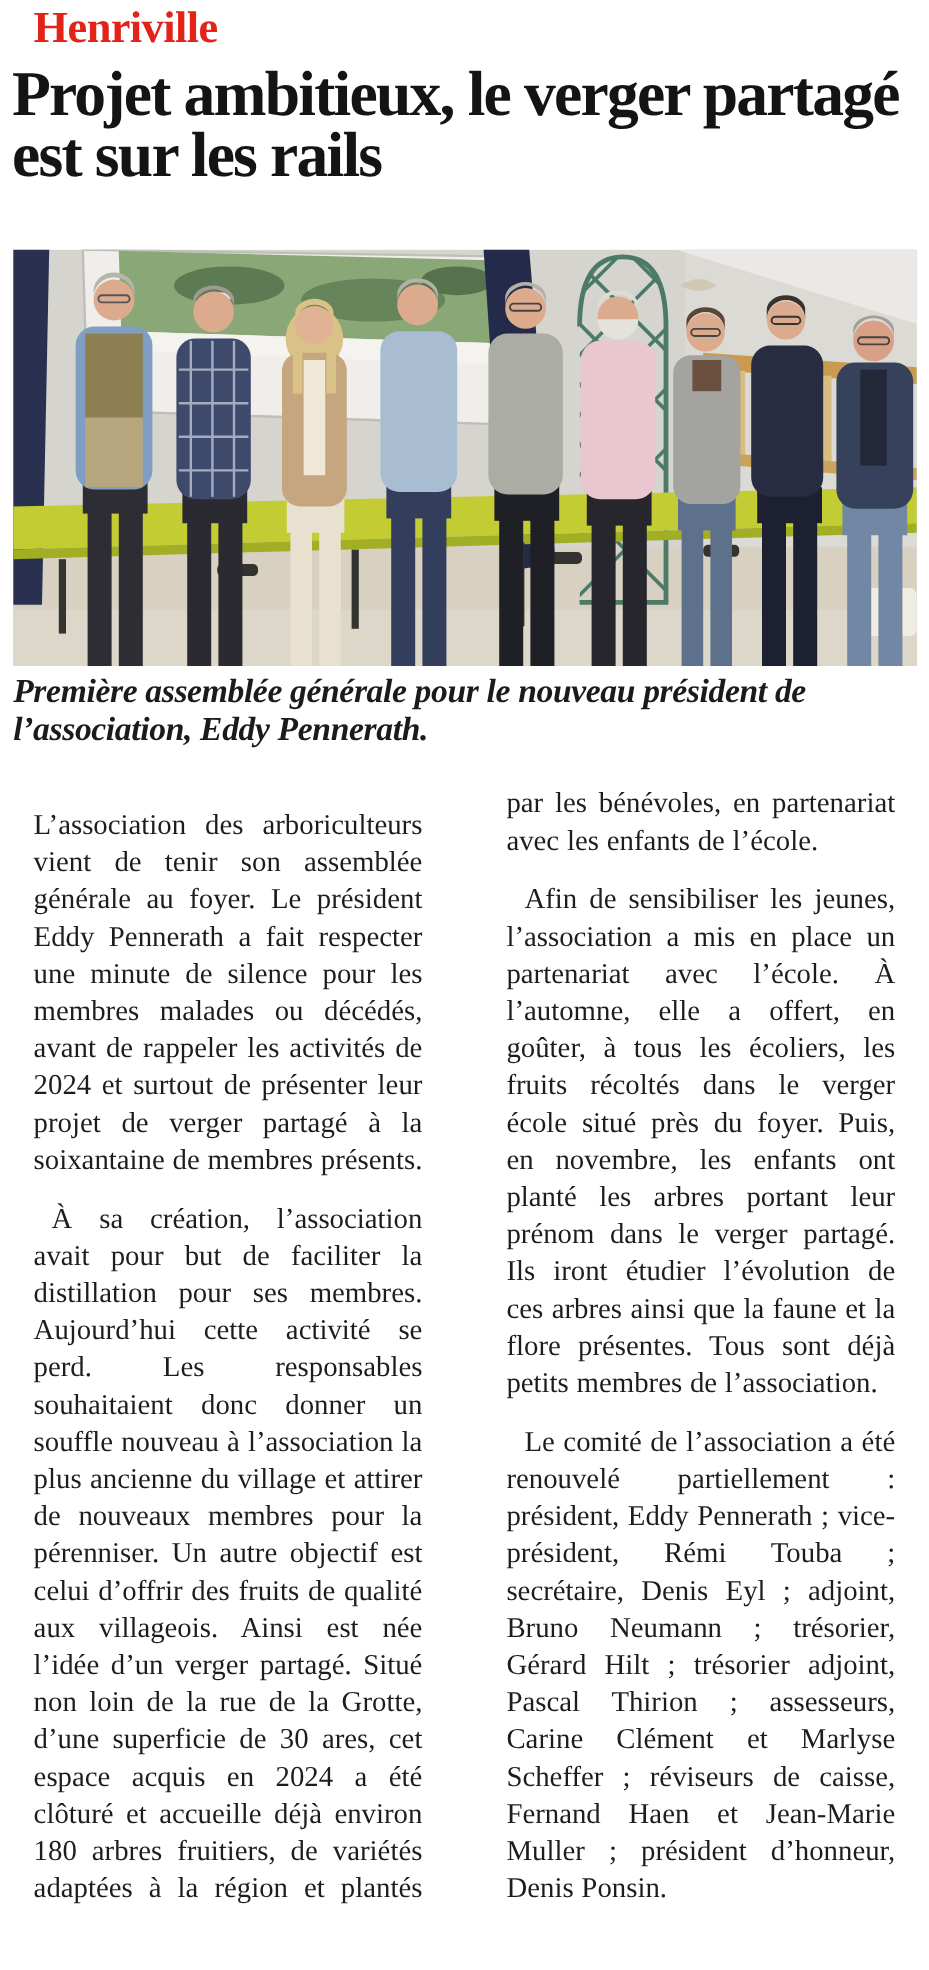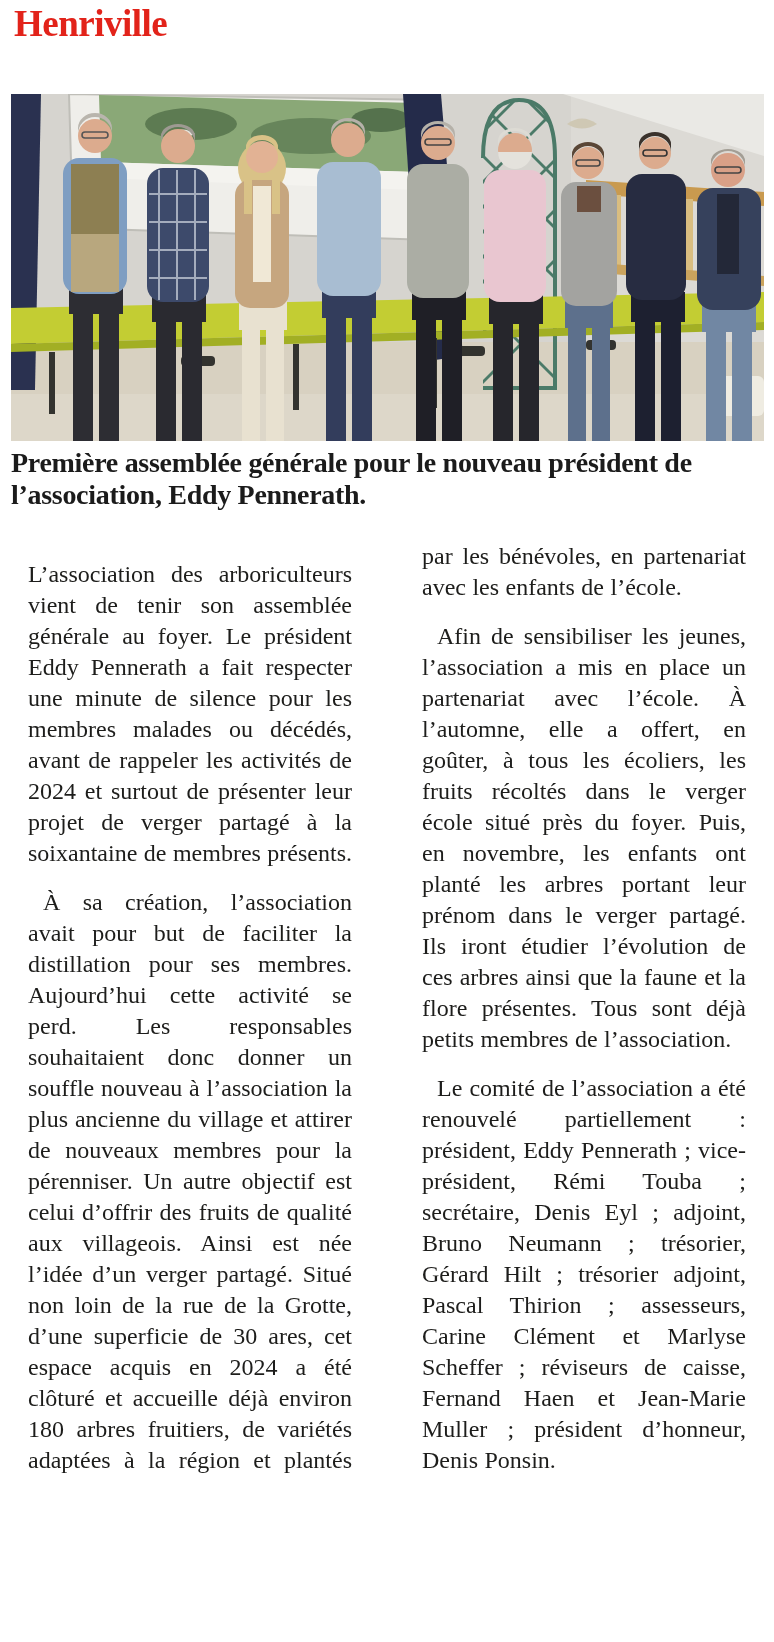--- a/index.html
+++ b/index.html
@@ -4,35 +4,35 @@
 <style>
   html,body{margin:0;padding:0;background:#ffffff;}
   body{
     width:774px;height:1642px;overflow:hidden;
     font-family:"Liberation Serif", serif;
     color:#1d1d1b;
     -webkit-font-smoothing:antialiased;
   }
   .page{position:relative;width:754px;margin:0 auto;padding:0 10px;box-sizing:content-box;}
   .kicker{
-    margin:5px 0 0 4px;
+    margin:5px 0 0 18px;
     font-size:37px;font-weight:bold;line-height:1.0;
     letter-spacing:-0.5px;
     color:#e2231a;
   }
   h1.headline{
     margin:12px 0 0 0;
     font-size:53px;font-weight:bold;
     line-height:0.96;
     letter-spacing:-1.5px;
     color:#141414;
     max-width:740px;
   }
   figure.photo{
-    margin:52px 0 0 1px;padding:0;width:753px;
+    margin:52px 0 0 1px;padding:0;width:753px;font-style:italic;
   }
   figure.photo svg{display:block;width:753px;height:347px;}
   figcaption.caption{
     margin-top:6px;
     font-size:28px;font-weight:bold;line-height:1.14;
     letter-spacing:-0.3px;
     color:#1b1b1b;
   }
   .body-text{
     margin-top:30px;
@@ -51,20 +51,21 @@
   .body-text p{margin:18px;padding:0;text-indent:15px;}
   .body-text p.flush{text-indent:0;}
 </style>
 </head>
 <body>
 
 <div class="page">
 
   <div class="kicker">Henriville</div>
 
+  <h1 class="headline">Projet ambitieux, le verger partagé est sur les rails</h1>
 
   <figure class="photo">
     <svg viewBox="0 0 753 347" preserveAspectRatio="none" role="img">
       <defs>
         <clipPath id="latticeClip">
           <path d="M472,64 Q472,6 508,6 Q544,6 544,64 L544,294 L472,294 Z"></path>
         </clipPath>
       </defs>
 
       <rect x="0" y="0" width="753" height="347" fill="#d6d4cf"></rect>

